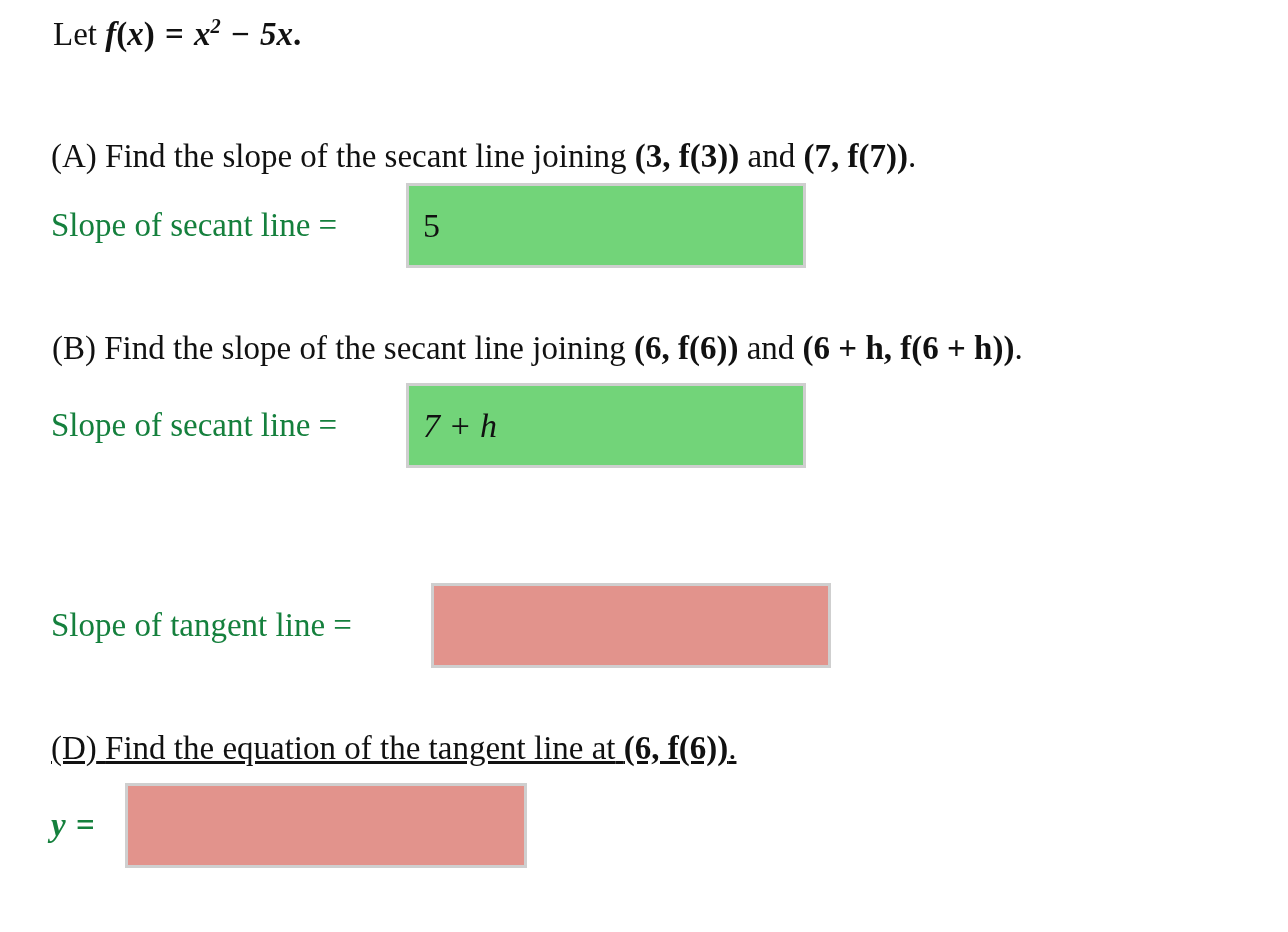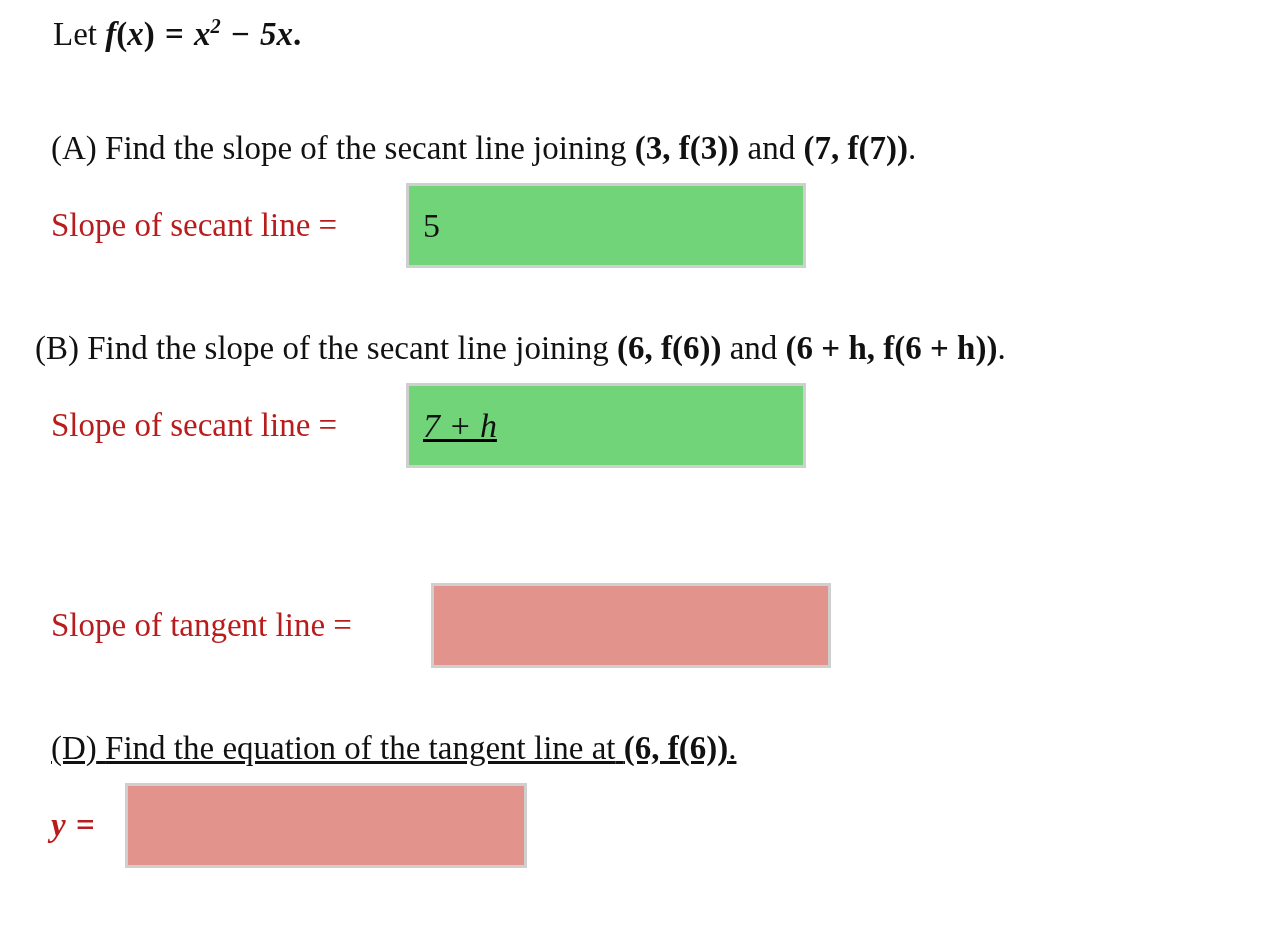--- a/index.html
+++ b/index.html
@@ -63,21 +63,21 @@
 
   
   .ansrow {
     position: absolute;
     display: flex;
     align-items: center;
     white-space: nowrap;
   }
   .anslabel {
     font-size: 33px;
-    color: #b91c1c;
+    color: #15803d;
     margin-right: 10px;
   }
   .eq {
     font-size: 33px;
     margin-right: 0px;
   }
 
   .answerbox {
     box-sizing: border-box;
     border: 3px solid #cfcfcf;
@@ -90,32 +90,32 @@
   .answerbox.incorrect { background: #e2938c; }
 
   .boxval {
     font-size: 34px;
     color: #111111;
     font-weight: 400;
   }
 
   
   #line-let      { left: 38px;  top: 18px; }
-  #line-a        { left: 36px;  top: 132px; }
-  #line-b        { left: 20px;  top: 332px; text-align: center; }
+  #line-a        { left: 36px;  top: 140px; }
+  #line-b        { left: 37px;  top: 332px; text-align: center; }
   #line-c        { left: 36px;  top: 532px; }
   #line-d        { left: 36px;  top: 732px; text-decoration: underline; }
 
   #row-a         { left: 36px;  top: 183px; }
   #row-b         { left: 36px;  top: 383px; }
   #row-c         { left: 36px;  top: 583px; }
   #row-d         { left: 36px;  top: 783px; }
 
   #row-a .answerbox { width: 400px; height: 85px; }
-  #row-b .answerbox { width: 400px; height: 85px; text-decoration: underline; }
+  #row-b .answerbox { width: 400px; height: 85px; }
   #row-c .answerbox { width: 400px; height: 85px; }
   #row-d .answerbox { width: 402px; height: 85px; }
 
   #row-a .anslabel { width: 345px; }
   #row-b .anslabel { width: 345px; }
   #row-c .anslabel { width: 370px; }
   #row-d .anslabel { width: 64px; }
 </style>
 </head>
 <body>

